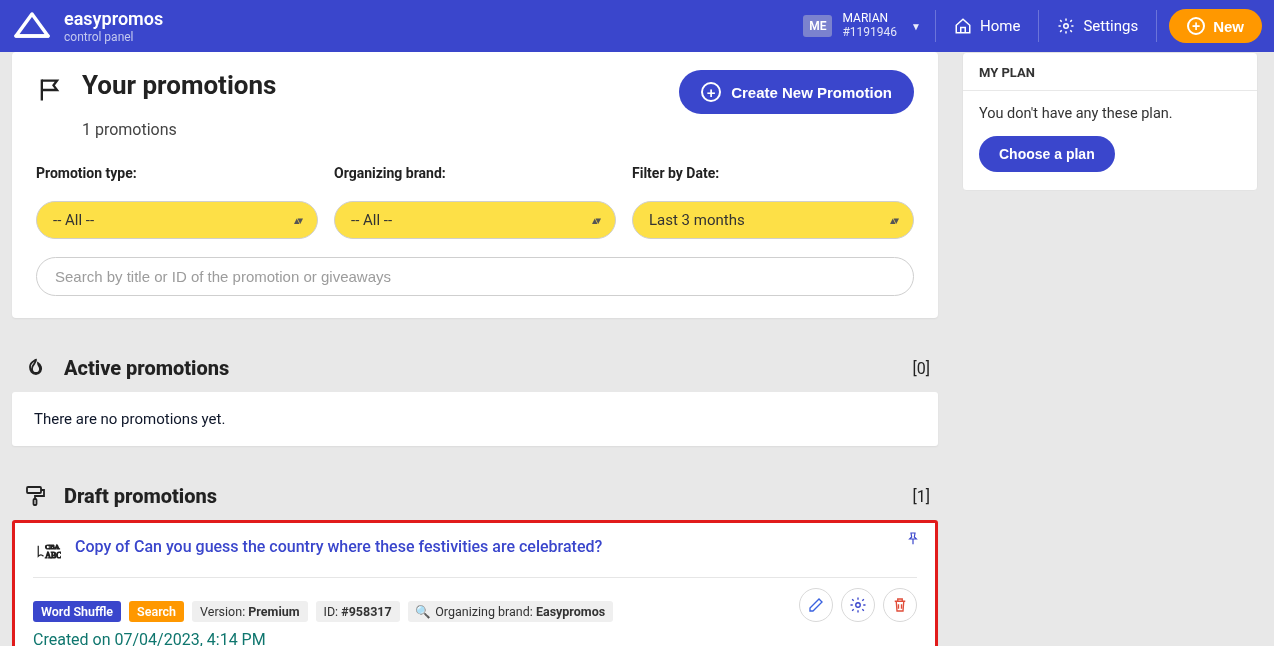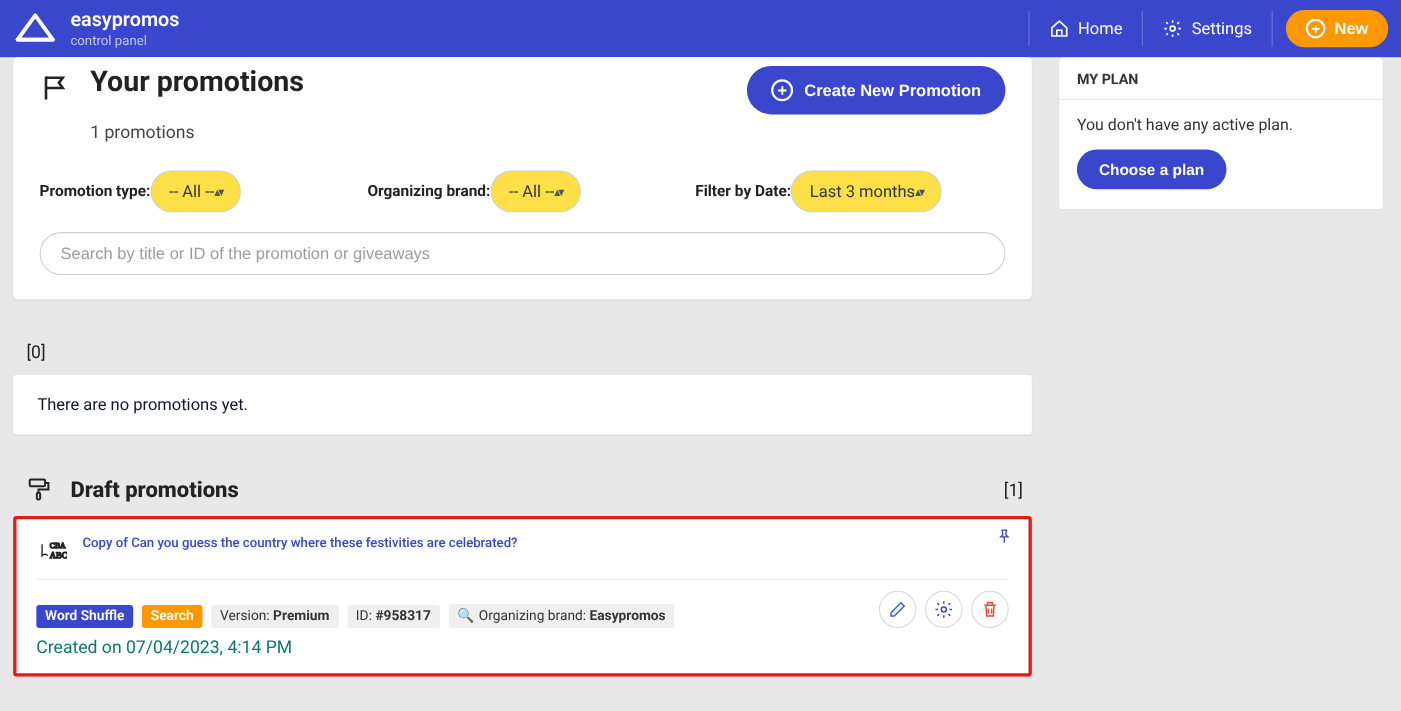--- a/index.html
+++ b/index.html
@@ -17,49 +17,49 @@
 .user-text .uid{opacity:.85;}
 .chev{font-size:10px;margin-left:4px;opacity:.9;}
 .divider{width:1px;height:32px;background:rgba(255,255,255,.25);}
 .nav-item{display:flex;align-items:center;gap:8px;padding:0 18px;height:52px;cursor:pointer;font-size:15px;}
 .nav-item .ico{width:18px;height:18px;}
 .new-btn{background:#ff9800;color:#fff;border:none;border-radius:20px;padding:8px 18px;font-weight:600;font-size:15px;display:flex;align-items:center;gap:8px;cursor:pointer;margin-left:12px;}
 .new-btn .plus{width:18px;height:18px;border:2px solid #fff;border-radius:50%;display:flex;align-items:center;justify-content:center;font-size:14px;line-height:1;}
 .content{display:flex;gap:16px;padding:0 4px;}
 .main-col{flex:1;display:flex;flex-direction:column;}
 .side-col{width:308px;padding-top:0;}
-.card{background:#fff;border-radius:4px;padding:8px 24px 22px;margin:0 8px;box-shadow:0 1px 2px rgba(0,0,0,.06);}
+.card{background:#fff;border-radius:4px;padding:18px 24px 22px;margin:0 8px;box-shadow:0 1px 2px rgba(0,0,0,.06);}
 .hero{display:flex;justify-content:space-between;align-items:flex-start;}
 .hero-left{display:flex;gap:18px;}
 .hero-title{font-size:26px;font-weight:700;color:#222;}
 .hero-sub{font-size:16px;color:#444;margin-top:20px;}
 .flag-ico{width:28px;height:28px;margin-top:6px;}
 .create-btn{background:#3a46cc;color:#fff;border:none;border-radius:24px;padding:12px 22px;font-weight:600;font-size:15px;display:flex;align-items:center;gap:10px;cursor:pointer;}
 .create-btn .plus{width:20px;height:20px;border:2px solid #fff;border-radius:50%;display:flex;align-items:center;justify-content:center;font-size:15px;line-height:1;}
 .filters{display:flex;gap:16px;margin-top:26px;}
-.filter{flex:1;display:flex;flex-direction:row;gap:0;align-items:center;}
+.filter{flex:1;display:flex;flex-direction:column;gap:20px;}
 .filter label{font-weight:700;font-size:14px;color:#222;}
 .select{border:1px solid #cfcfcf;border-radius:22px;padding:9px 16px;background:#fde047;display:flex;justify-content:space-between;align-items:center;cursor:pointer;font-size:15px;}
 .select .caret{font-size:11px;color:#555;letter-spacing:-2px;}
 .search-row{margin-top:18px;}
 .search-input{width:100%;border:1px solid #cfcfcf;border-radius:22px;padding:10px 18px;font-size:15px;color:#c2410c;outline:none;}
 .search-input::placeholder{color:#9c9c9c;}
 
 .section-head{display:flex;align-items:center;justify-content:space-between;margin:38px 16px 12px 20px;}
 .section-head .left{display:flex;align-items:center;gap:16px;}
 .section-title{font-size:20px;font-weight:800;color:#222;}
 .section-count{font-size:16px;color:#222;font-weight:400;}
 .section-ico{width:24px;height:24px;}
 
 .empty-card{background:#fff;padding:18px 22px;margin:0 8px;border-radius:3px;font-size:15px;color:#0f172a;box-shadow:0 1px 2px rgba(0,0,0,.06);}
 
 .promo-card{background:#fff;margin:0 8px;border-radius:3px;padding:14px 18px 14px;box-shadow:0 1px 2px rgba(0,0,0,.06);position:relative;border:3px solid #e11b1b;}
 .promo-top{display:flex;gap:14px;padding-bottom:12px;}
 .promo-ico{width:28px;height:28px;flex-shrink:0;}
-.promo-title{color:#3a46cc;font-size:12px;font-weight:500;}
+.promo-title{color:#3a46cc;font-size:16px;font-weight:500;}
 .pin{position:absolute;top:8px;right:14px;color:#3a46cc;font-size:16px;}
 .hr{border:none;border-top:1px solid #e6e6e6;margin:0 0 10px 0;}
 .badge-row{display:flex;align-items:flex-end;flex-wrap:wrap;gap:8px;}
 .badge{padding:3px 8px;border-radius:3px;font-size:12.5px;font-weight:600;color:#fff;}
 .b-type{background:#3a46cc;}
 .b-draft{background:#ff9800;}
 .chip{background:#efefef;padding:3px 8px;border-radius:3px;font-size:12.5px;color:#333;}
 .chip b{font-weight:700;}
 .chip .mag{margin-right:4px;}
 .row-actions{margin-left:auto;display:flex;gap:8px;}
@@ -86,20 +86,28 @@
           <path d="M4 26 L20 4 L36 26 Z" fill="none" stroke="#fff" stroke-width="3.5" stroke-linejoin="round"></path>
           <path d="M4 26 L36 26" stroke="#fff" stroke-width="3.5" stroke-linecap="round"></path>
         </svg>
     </div>
     <div class="brand-text">
       <span class="brand-name">easypromos</span>
       <span class="brand-sub">control panel</span>
     </div>
   </div>
   <div class="topbar-spacer"></div>
+  <div class="user-chip">
+    <span class="me-box">ME</span>
+    <span class="user-text">
+      <span>MARIAN</span>
+      <span class="uid">#1191946</span>
+    </span>
+    <span class="chev">▼</span>
+  </div>
   <div class="divider"></div>
   <div class="nav-item">
     <span class="ico">
       <svg viewBox="0 0 24 24" width="18" height="18" fill="none" stroke="#fff" stroke-width="2">
           <path d="M3 11 L12 3 L21 11 V21 H3 Z"></path>
           <path d="M9 21 V14 H15 V21"></path>
         </svg>
     </span>
     <span>Home</span>
   </div>
@@ -164,20 +172,28 @@
             <span class="caret">▴▾</span>
           </div>
         </div>
       </div>
       <div class="search-row">
         <input class="search-input" placeholder="Search by title or ID of the promotion or giveaways" style="">
       </div>
     </div>
 
     <div class="section-head">
+      <div class="left">
+        <span class="section-ico">
+          <svg viewBox="0 0 24 24" width="24" height="24" fill="none" stroke="#222" stroke-width="1.8">
+              <path d="M12 3c1 4-4 5-4 10a4 4 0 0 0 8 0c0-3-2-3-2-6 0 0 2 1 3 4 1 3-1 7-5 7s-6-3-6-7c0-6 6-6 6-8z"></path>
+            </svg>
+        </span>
+        <span class="section-title">Active promotions</span>
+      </div>
       <span class="section-count">[0]</span>
     </div>
     <div class="empty-card">There are no promotions yet.</div>
 
     <div class="section-head">
       <div class="left">
         <span class="section-ico">
           <svg viewBox="0 0 24 24" width="24" height="24" fill="none" stroke="#222" stroke-width="1.8">
               <rect x="3" y="3" width="14" height="6" rx="1"></rect>
               <path d="M17 6h3v6h-9v3"></path>
@@ -233,18 +249,18 @@
         </div>
       </div>
       <div class="created">Created on 07/04/2023, 4:14 PM</div>
     </div>
   </div>
 
   <div class="side-col">
     <div class="plan-card">
       <div class="plan-head">MY PLAN</div>
       <div class="plan-body">
-        <div class="plan-text">You don't have any active plan.</div>
+        <div class="plan-text">You don't have any these plan.</div>
         <button class="choose-btn">Choose a plan</button>
       </div>
     </div>
   </div>
 </div>
 
 </body></html>

